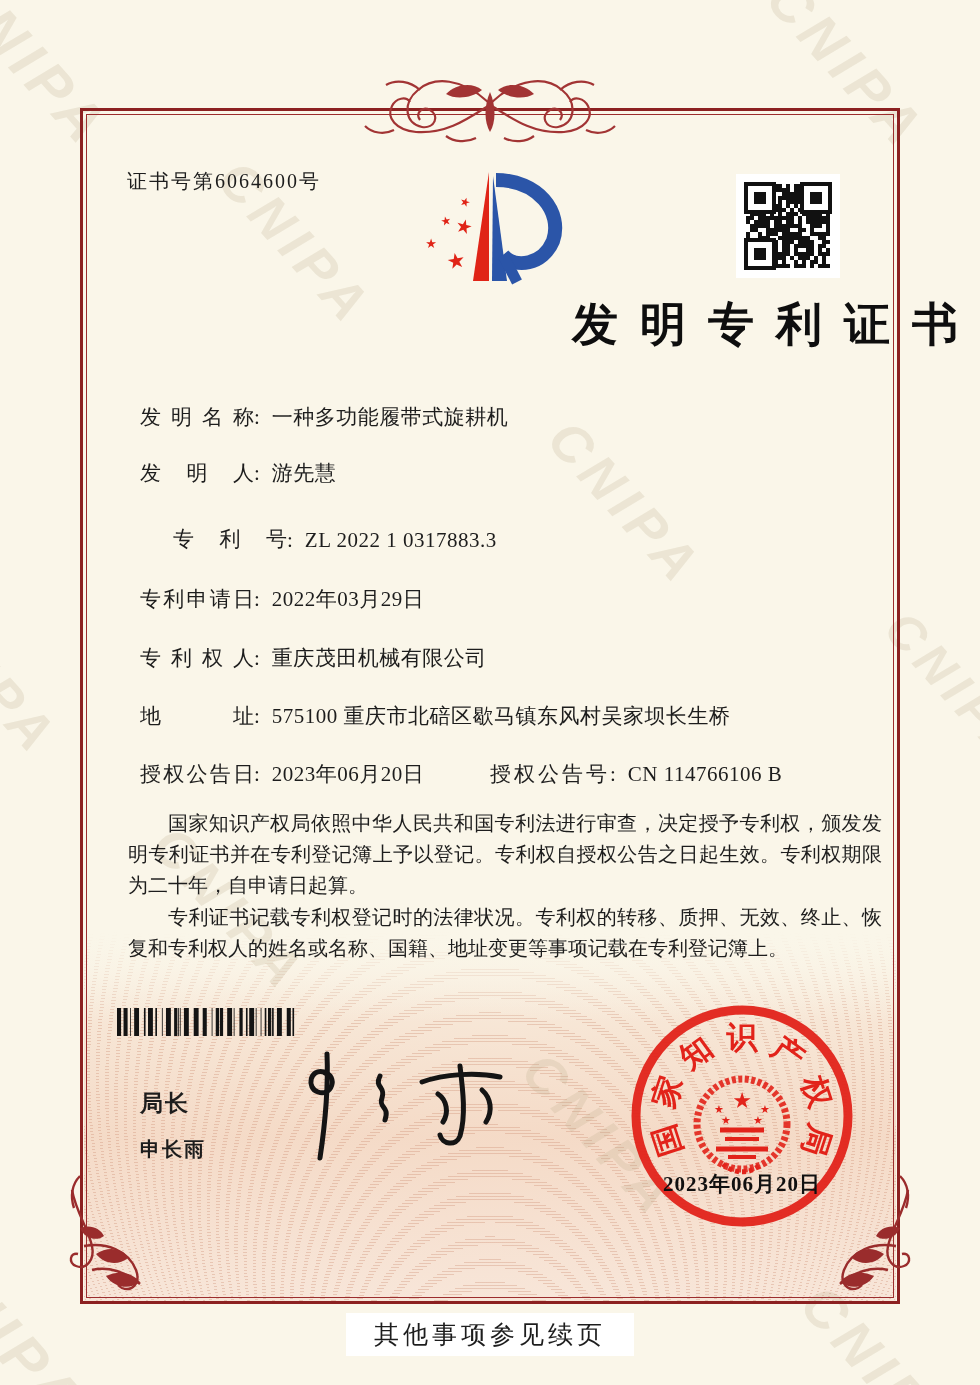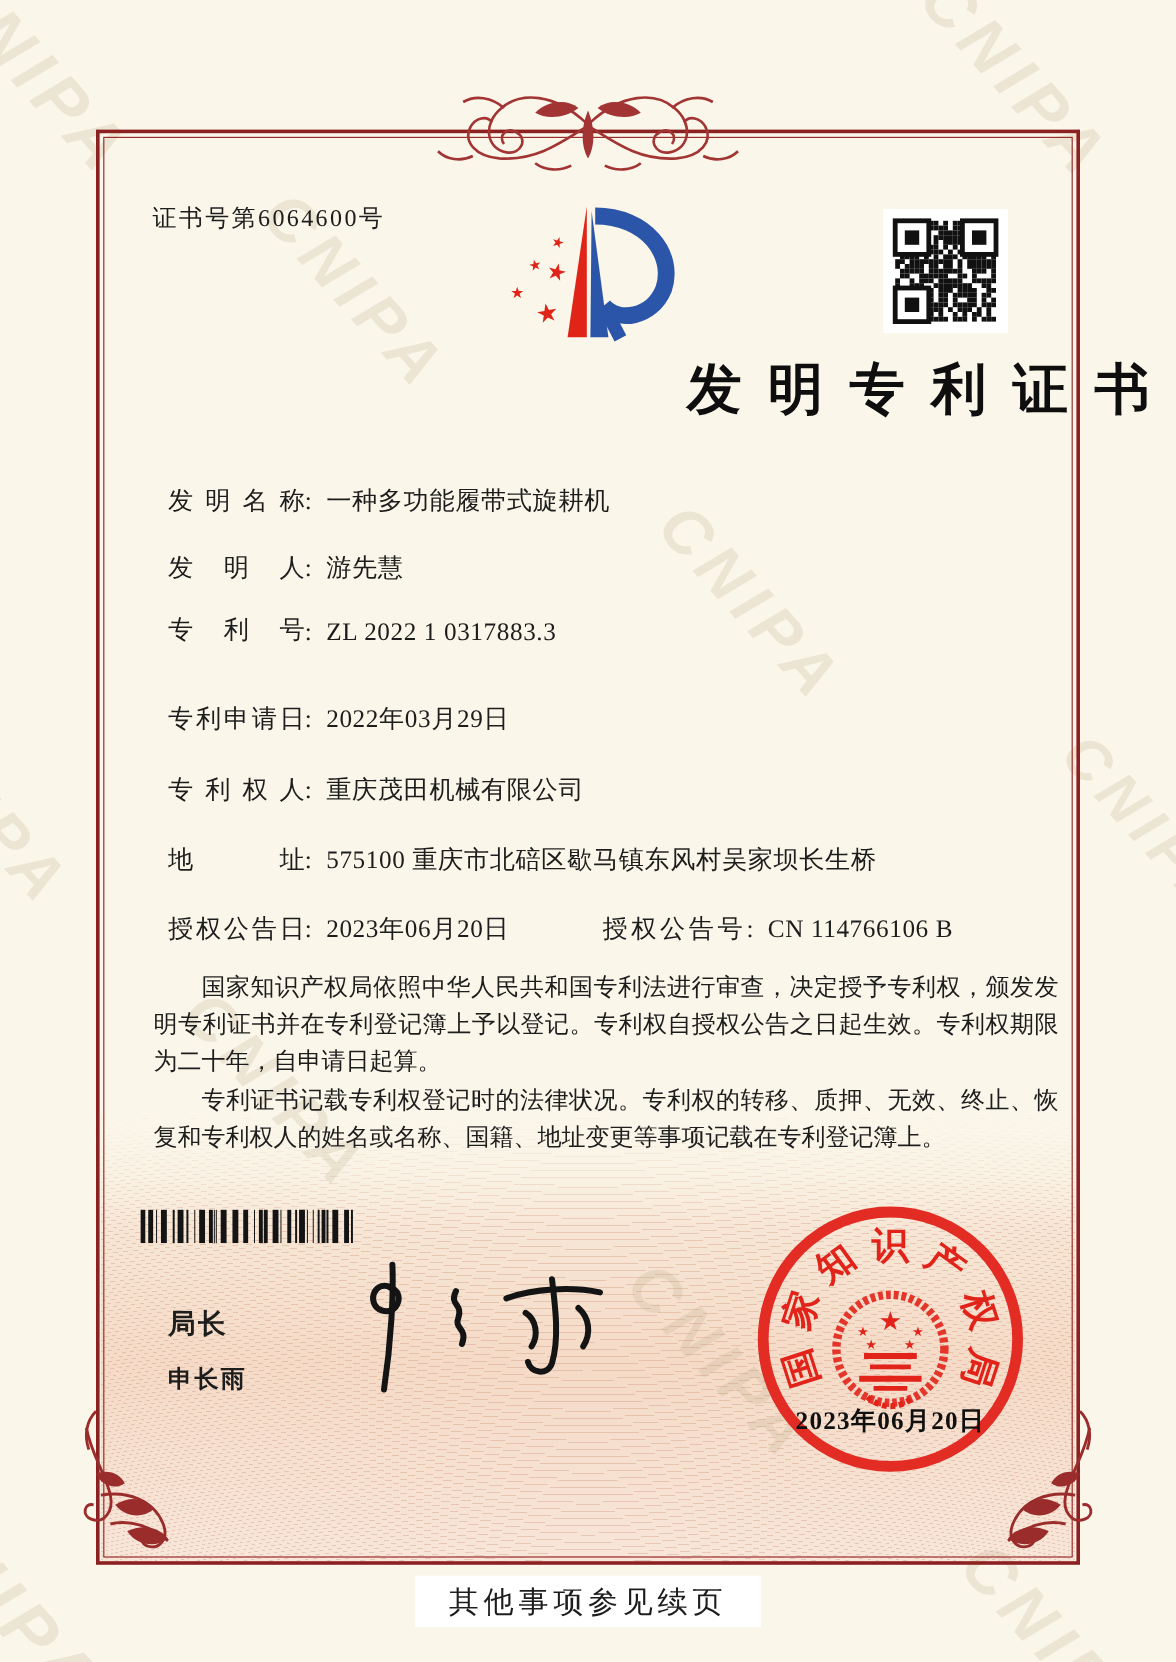--- a/index.html
+++ b/index.html
@@ -35,21 +35,21 @@
   .logo{position:absolute;left:418px;top:164px;z-index:4;}
   .qr{position:absolute;left:736px;top:174px;z-index:4;}
 
   .title{position:absolute;left:0;right:0;top:294px;text-align:right;font-size:46px;
       font-weight:bold;letter-spacing:22px;text-indent:22px;z-index:4;color:#0e0e0e;}
   .row{position:absolute;left:140px;font-size:21px;white-space:nowrap;z-index:4;}
   .flabel{display:inline-block;width:114px;text-align:justify;text-align-last:justify;
       vertical-align:bottom;}
   .fcolon{display:inline-block;margin-right:12px;}
   .fvalue{letter-spacing:0.5px;}
-  .pair2{position:absolute;left:362px;top:0;white-space:nowrap;}
+  .pair2{position:absolute;left:350px;top:0;white-space:nowrap;}
   .pair2 .flabel2{letter-spacing:3px;}
 
   .paras{position:absolute;left:128px;top:808px;width:754px;font-size:20px;line-height:31px;
       text-align:justify;z-index:4;}
   .paras p{margin:0 0 1px 0;text-indent:2em;}
 
   .barcode{position:absolute;left:117px;top:1008px;z-index:5;}
 
   .signer-title{position:absolute;left:140px;top:1088px;font-size:23px;font-weight:600;
       font-family:"Liberation Sans","DejaVu Sans",sans-serif;z-index:5;letter-spacing:2px;}
@@ -359,21 +359,21 @@
     </svg>
 
   <div class="title">发明专利证书</div>
 
   <div class="row" style="top:403px;">
     <span class="flabel">发明名称</span><span class="fcolon">:</span><span class="fvalue">一种多功能履带式旋耕机</span>
   </div>
   <div class="row" style="top:444px;margin-top:15px;">
     <span class="flabel">发明人</span><span class="fcolon">:</span><span class="fvalue">游先慧</span>
   </div>
-  <div class="row" style="top:511px;">
+  <div class="row" style="top:525px;margin-left:33px;">
     <span class="flabel">专利号</span><span class="fcolon">:</span><span class="fvalue">ZL 2022 1 0317883.3</span>
   </div>
   <div class="row" style="top:585px;">
     <span class="flabel">专利申请日</span><span class="fcolon">:</span><span class="fvalue">2022年03月29日</span>
   </div>
   <div class="row" style="top:644px;">
     <span class="flabel">专利权人</span><span class="fcolon">:</span><span class="fvalue">重庆茂田机械有限公司</span>
   </div>
   <div class="row" style="top:702px;">
     <span class="flabel">地址</span><span class="fcolon">:</span><span class="fvalue">575100 重庆市北碚区歇马镇东风村吴家坝长生桥</span>

